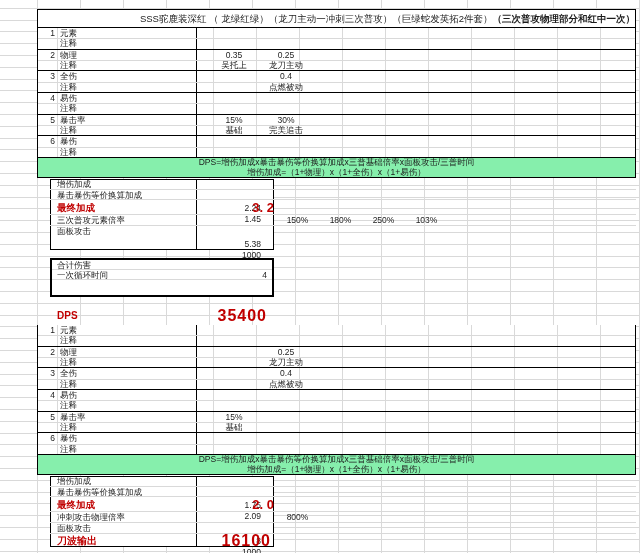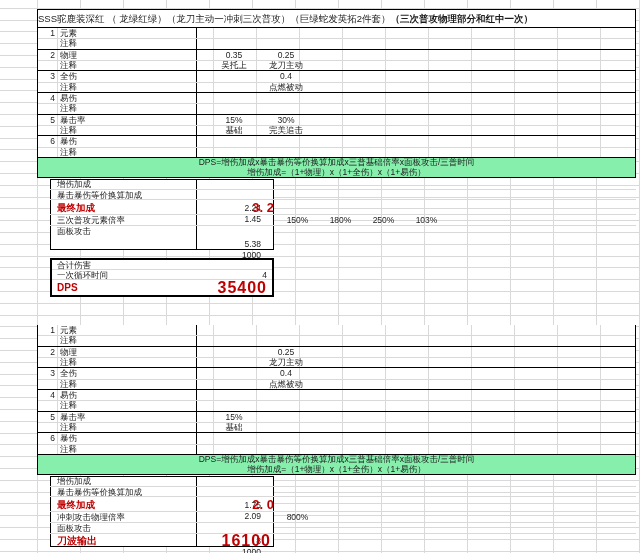--- a/index.html
+++ b/index.html
@@ -19,21 +19,21 @@
       repeating-linear-gradient(to bottom, #d9d9d9 0 1px, transparent 1px 11.8px);
     z-index: 0;
   }
   .sheet { position: absolute; left: 37px; width: 599px; z-index: 1; }
   #sheet1 { top: 9px; height: 289px; }
   #sheet2 { top: 306px; height: 242px; }
 
   .header-box {
     position: absolute; top: 0; left: 0; right: 0; height: 19px;
     background: #fff; border: 1px solid #000;
-    text-align: left; font-size: 9.5px; line-height: 18px;
+    text-align: right; font-size: 9.5px; line-height: 18px;
     white-space: nowrap; overflow: hidden;
   }
   .header-box b { font-weight: bold; }
 
   .rows-box {
     position: absolute; top: 19px; left: 0; right: 0; height: 130px;
     background: #fff; border: 1px solid #000; border-top: none;
     display: flex; flex-direction: column;
   }
   .pair { position: relative; flex: 1; border-bottom: 1px solid #000; }
@@ -87,21 +87,21 @@
   .calc-row.md .cvalue { font-size: 13px; font-weight: bold; color: #c00000; line-height: 15px; padding-right: 0; }
   .calc-row.lg .clabel { font-size: 10px; font-weight: bold; color: #c00000; line-height: 13px; }
   .calc-row.lg .cvalue { font-size: 16px; font-weight: bold; color: #c00000; line-height: 13px; padding-right: 3px; letter-spacing: 1px; }
   .extra { position: absolute; top: 0; bottom: 0; width: 43px; text-align: center; font-size: 8.5px; line-height: 11px; color: #1c1c1c; font-weight: normal; letter-spacing: 0; }
 
   .summary-box {
     position: absolute; top: 249px; left: 13px; width: 224px; height: 39px;
     background: #fff; border: 2px solid #000;
   }
   .sum-row { position: absolute; left: 0; right: 0; border-bottom: 1px solid #d9d9d9; }
-  .sum-row:last-child { border-bottom: none; }
+  .sum-row:last-child { border-bottom: none; margin-top: 28px; }
   .sum-row .clabel { left: 5px; }
   .sum-row.sm { font-size: 8.5px; }
   .sum-row.sm .clabel, .sum-row.sm .cvalue { line-height: 10px; }
   .sum-row.sm .cvalue { left: 0; width: 218px; padding-right: 3px; }
   .sum-row.lg .clabel { font-size: 10px; font-weight: bold; color: #c00000; line-height: 15px; }
   .sum-row.lg .cvalue { left: 0; width: 218px; font-size: 16px; font-weight: bold; color: #c00000; line-height: 15px; padding-right: 3px; letter-spacing: 1px; }
 </style>
 </head>
 <body>
 

